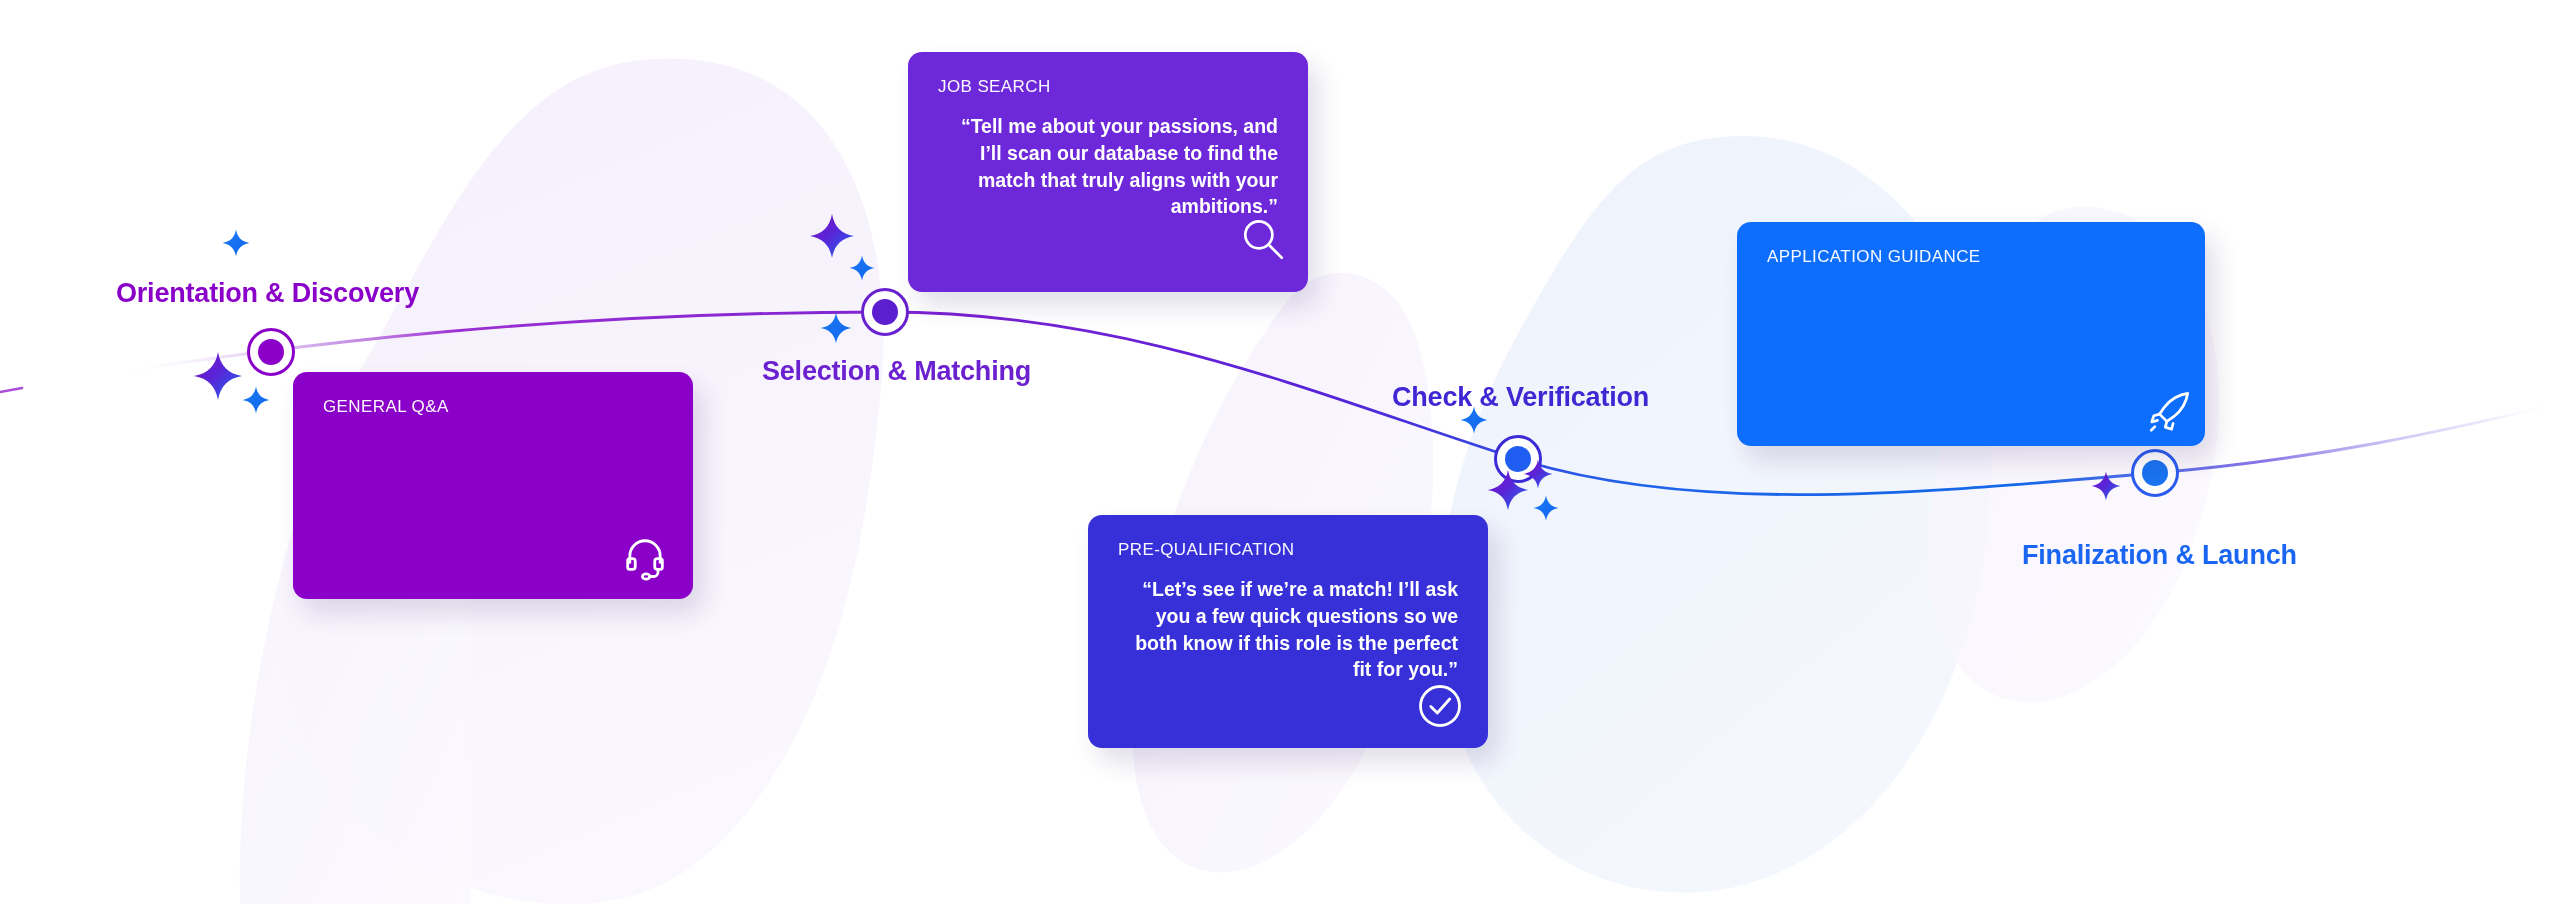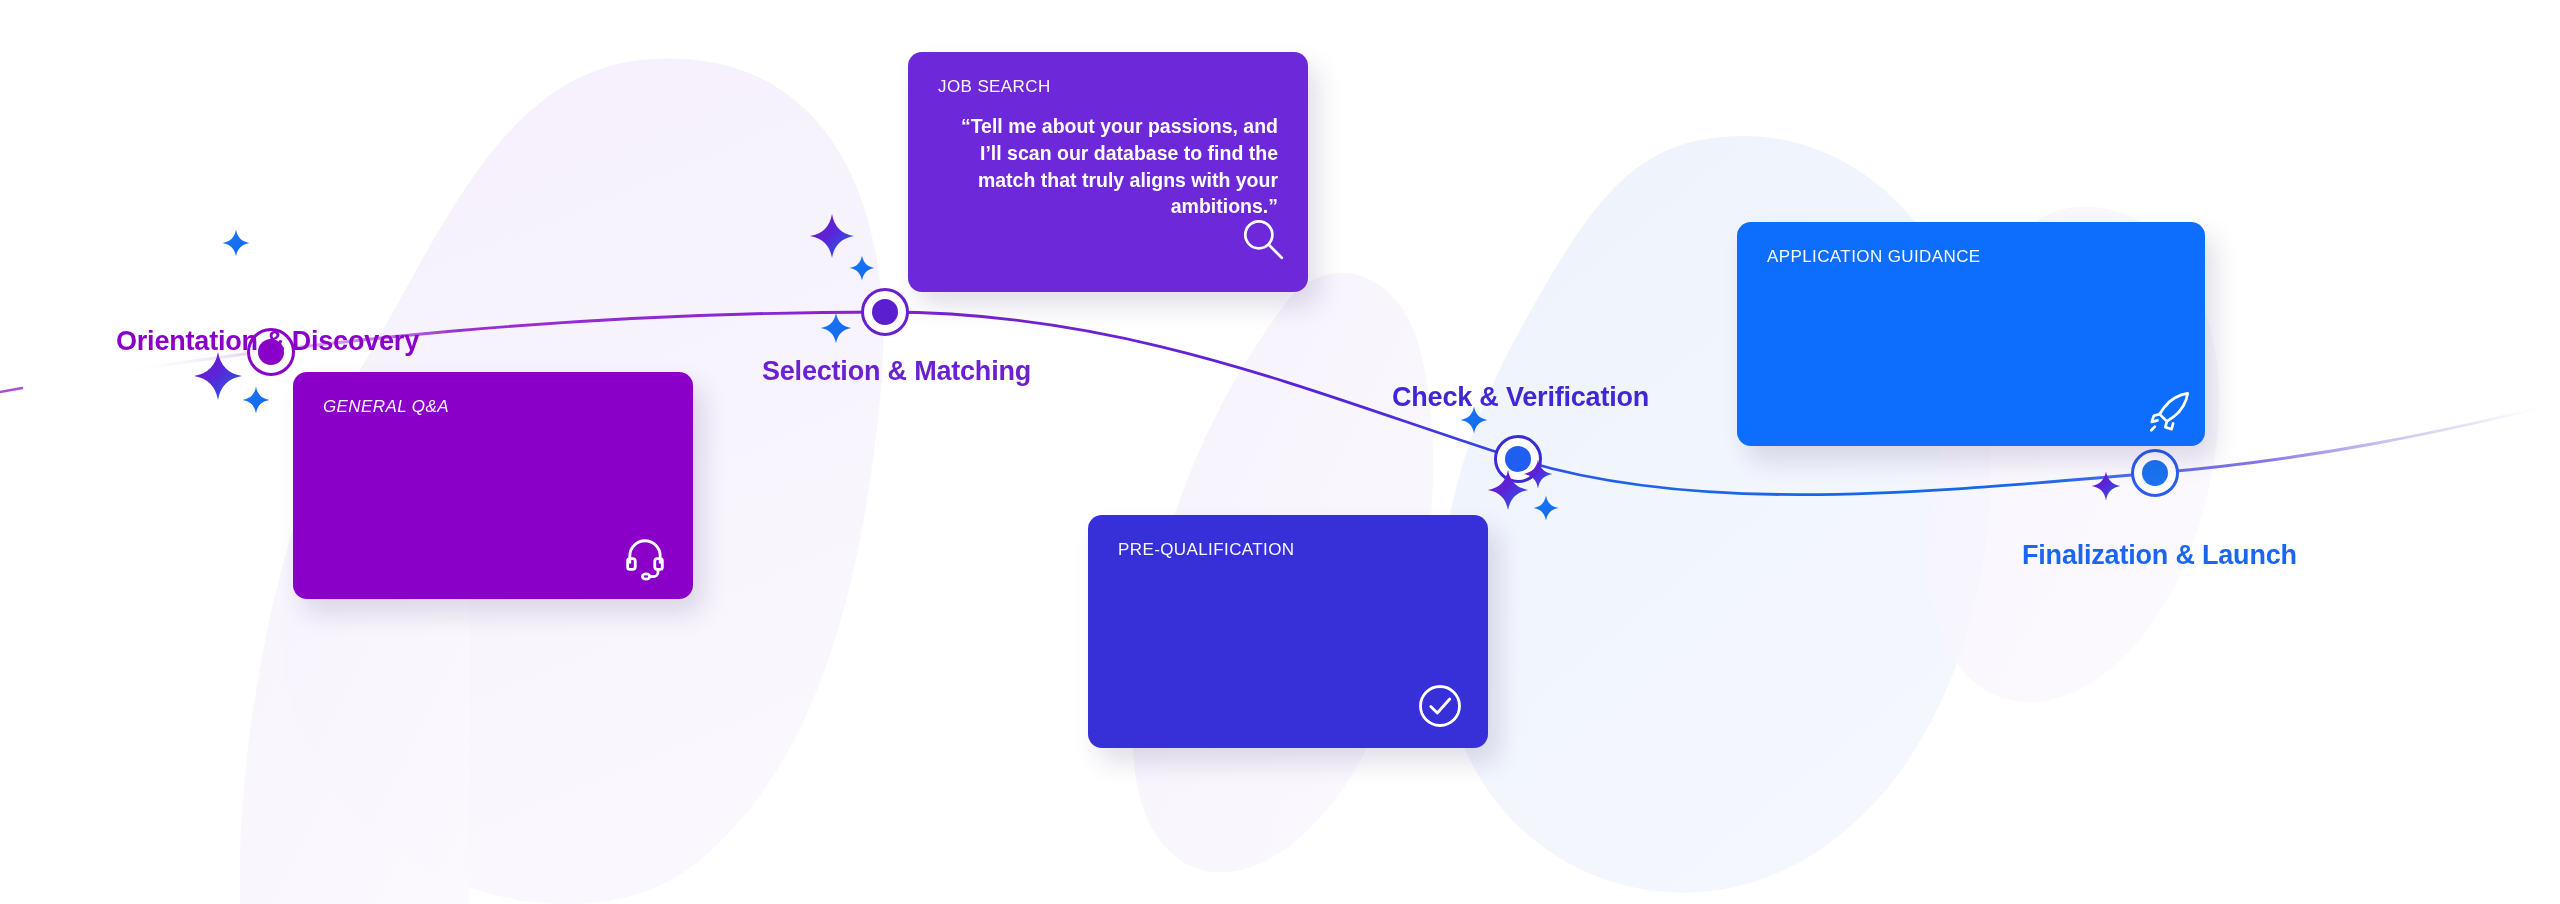--- a/index.html
+++ b/index.html
@@ -305,47 +305,48 @@
       </div>
       <div class="node" style="left: 1494px; top: 435px; width: 48px; height: 48px; border: 3px solid rgb(58, 43, 214);">
         <div class="node-inner" style="left: 8px; top: 8px; width: 26px; height: 26px; background: rgb(31, 94, 240);"></div>
       </div>
       <div class="node" style="left: 2131px; top: 449px; width: 48px; height: 48px; border: 3px solid rgb(42, 92, 240);">
         <div class="node-inner" style="left: 8px; top: 8px; width: 26px; height: 26px; background: rgb(26, 115, 240);"></div>
       </div>
     </div>
 
   <div id="label-host">
-      <div class="stage-label" style="left: 116px; top: 278px; color: rgb(138, 0, 200); margin-top: 48px;">Orientation &amp; Discovery</div>
+      <div class="stage-label" style="left: 116px; top: 278px; color: rgb(138, 0, 200);">Orientation &amp; Discovery</div>
       <div class="stage-label" style="left: 762px; top: 356px; color: rgb(107, 33, 207);">Selection &amp; Matching</div>
       <div class="stage-label" style="left: 1392px; top: 382px; color: rgb(64, 39, 212);">Check &amp; Verification</div>
       <div class="stage-label" style="left: 2022px; top: 520px; color: rgb(26, 102, 242); margin-top: 20px;">Finalization &amp; Launch</div>
     </div>
 
   <div id="card-host">
-      <div class="card" style="left: 293px; top: 372px; width: 400px; height: 227px; background: rgb(138, 0, 200); font-style: italic;">
+      <div class="card" style="left: 293px; top: 372px; width: 400px; height: 227px; background: rgb(138, 0, 200);">
         <div class="card-eyebrow">GENERAL Q&amp;A</div>
         <div class="card-icon" style="right: 22px; bottom: 16px; width: 52px; height: 52px;"><svg width="52" height="52" viewBox="0 0 48 48" fill="none" stroke="#ffffff" stroke-width="2.6" stroke-linecap="round" stroke-linejoin="round">
             <path d="M10 29 V23 a14 14 0 0 1 28 0 v6"></path>
             <path d="M10 25.5 h2.5 a2.5 2.5 0 0 1 2.5 2.5 v5 a2.5 2.5 0 0 1 -2.5 2.5 H10 a2 2 0 0 1 -2 -2 v-6 a2 2 0 0 1 2 -2 z"></path>
             <path d="M38 25.5 h-2.5 a2.5 2.5 0 0 0 -2.5 2.5 v5 a2.5 2.5 0 0 0 2.5 2.5 H38 a2 2 0 0 0 2 -2 v-6 a2 2 0 0 0 -2 -2 z"></path>
             <path d="M36 35.5 v2.5 a4 4 0 0 1 -4 4 h-4"></path>
             <ellipse cx="25" cy="42" rx="3.4" ry="2.4"></ellipse>
           </svg></div>
       </div>
       <div class="card" style="left: 908px; top: 52px; width: 400px; height: 240px; background: #6d28d9;">
         <div class="card-eyebrow">JOB SEARCH</div>
         <div class="card-quote">“Tell me about your passions, and I’ll scan our database to find the match that truly aligns with your ambitions.”</div>
         <div class="card-icon" style="right: 20px; bottom: 28px; width: 50px; height: 50px;"><svg width="50" height="50" viewBox="0 0 48 48" fill="none" stroke="#ffffff" stroke-width="2.6" stroke-linecap="round" stroke-linejoin="round">
             <circle cx="20" cy="20" r="13"></circle>
             <line x1="29.5" y1="29.5" x2="42" y2="42"></line>
           </svg></div>
       </div>
       <div class="card" style="left: 1088px; top: 475px; width: 400px; height: 233px; background: rgb(55, 48, 216); margin-top: 40px;">
         <div class="card-eyebrow">PRE-QUALIFICATION</div>
+        <div class="card-quote">“Let’s see if we’re a match! I’ll ask you a few quick questions so we both know if this role is the perfect fit for you.”</div>
         <div class="card-icon" style="right: 22px; bottom: 16px; width: 52px; height: 52px;"><svg width="52" height="52" viewBox="0 0 48 48" fill="none" stroke="#ffffff" stroke-width="2.6" stroke-linecap="round" stroke-linejoin="round">
             <circle cx="24" cy="24" r="18"></circle>
             <path d="M15.5 24.5 L21.5 30.5 L33 17.5"></path>
           </svg></div>
       </div>
       <div class="card" style="left: 1737px; top: 222px; width: 468px; height: 224px; background: rgb(13, 110, 253);">
         <div class="card-eyebrow">APPLICATION GUIDANCE</div>
         <div class="card-icon" style="right: 10px; bottom: 10px; width: 50px; height: 50px;"><svg width="50" height="50" viewBox="0 0 48 48" fill="none" stroke="#ffffff" stroke-width="2.6" stroke-linecap="round" stroke-linejoin="round">
             <path d="M41 7 C33 8 24 13 18.5 20.5 L14 27 L21 34 L27.5 29.5 C35 24 40 15 41 7 Z"></path>
             <path d="M14 27 L8.5 28.5 L6.5 34.5 L12 33"></path>

